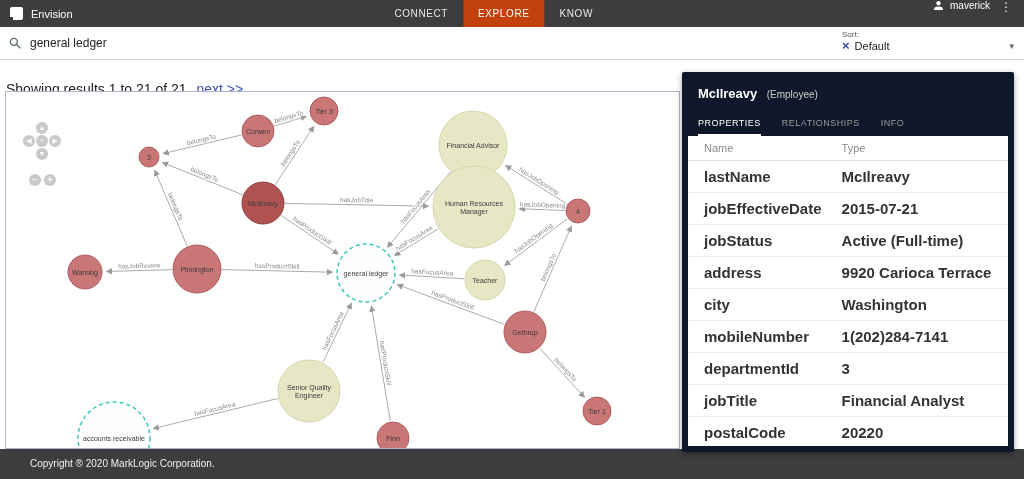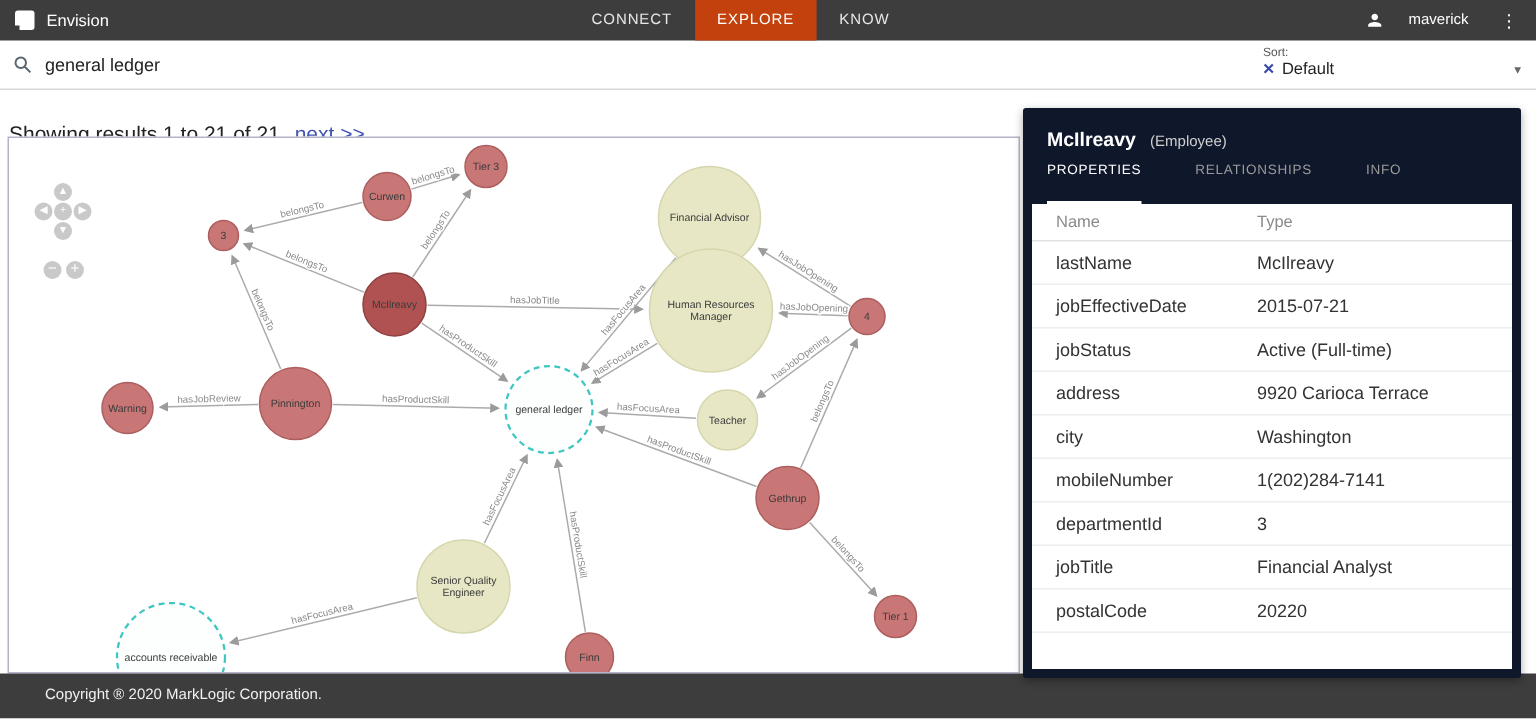--- a/index.html
+++ b/index.html
@@ -7,21 +7,21 @@
   body { position:relative; font-family:"Liberation Sans", sans-serif; background:#fff; overflow:hidden; }
 
   
   .topbar { position:absolute; left:0; top:0; width:1024px; height:27px; background:#3d3d3d; display:flex; align-items:center; color:#fff; z-index:5; }
   .logo { width:13px; height:13px; background:#fff; border-radius:2px; margin:0 8px 0 10px; position:relative; }
   .logo::after { content:''; position:absolute; left:-2px; bottom:-2px; width:5px; height:5px; background:#3d3d3d; }
   .app-title { font-size:11px; color:#fff; }
   .top-nav { position:absolute; left:50%; transform:translateX(-58%); top:0; height:27px; display:flex; }
   .nav-tab { height:27px; line-height:27px; padding:0 15px; font-size:10px; letter-spacing:.6px; color:#e8e8e8; cursor:pointer; }
   .nav-tab.active { background:#c2410c; color:#fff; }
-  .top-right { position:absolute; right:8px; top:0; height:27px; display:flex; align-items:center; gap:17px; }
+  .top-right { position:absolute; right:8px; top:0; height:27px; display:flex; gap:6px; }
   .user-name { font-size:10px; color:#fff; }
   .kebab { font-size:12px; color:#fff; padding:0 4px; cursor:pointer; }
 
   
   .search-row { position:absolute; left:0; top:27px; width:1024px; height:33px; background:#fff; border-bottom:1px solid #d8d8d8; display:flex; align-items:center; }
   .search-icon { margin:0 8px 0 8px; display:flex; }
   .search-input { border:none; outline:none; font-size:12px; color:#222; width:420px; font-family:"Liberation Sans",sans-serif; background:transparent; }
   .sort-box { position:absolute; right:10px; top:3px; width:172px; }
   .sort-label { font-size:8px; color:#555; }
   .sort-row { display:flex; align-items:center; margin-top:1px; }
@@ -42,27 +42,27 @@
   .pan-controls { position:absolute; left:8px; top:30px; width:60px; height:80px; z-index:2; }
   .ctl { position:absolute; width:12px; height:12px; border-radius:50%; background:#c9c9c9; color:#fff; font-size:7px; line-height:12px; text-align:center; cursor:pointer; user-select:none; }
   .ctl-up{left:22px;top:0;} .ctl-left{left:9px;top:13px;} .ctl-center{left:22px;top:13px;} .ctl-right{left:35px;top:13px;} .ctl-down{left:22px;top:26px;}
   .ctl-minus{left:15px;top:52px;font-size:10px;} .ctl-plus{left:30px;top:52px;font-size:10px;}
 
   
   .detail-card { position:absolute; left:682px; top:72px; width:332px; height:380px; background:#0f172a; border-radius:2px; box-shadow:0 2px 6px rgba(0,0,0,.35); z-index:6; }
   .detail-header { padding:12px 16px 6px 16px; color:#fff; }
   .detail-title { font-size:13px; font-weight:bold; display:inline; }
   .detail-subtitle { font-size:10px; color:#cfcfcf; display:inline; margin-left:5px; }
-  .detail-tabs { display:flex; gap:36px; padding:0 16px; height:28px; }
+  .detail-tabs { display:flex; gap:21px; padding:0 16px; height:28px; align-items:flex-end; }
   .dtab { font-size:9px; letter-spacing:.5px; color:#9a9a9a; padding-bottom:6px; cursor:pointer; border-bottom:2px solid transparent; }
   .dtab.active { color:#fff; border-bottom:2px solid #fff; }
   .detail-table-wrap { margin:0 6px 8px 6px; background:#fff; height:310px; overflow:hidden; }
   table.props { width:100%; border-collapse:collapse; }
   table.props th { text-align:left; font-weight:normal; color:#8a8a8a; font-size:11px; padding:6px 4px 6px 16px; border-bottom:1px solid #e2e2e2; }
-  table.props td { font-size:12px; color:#333; padding:7px 4px 7px 16px; border-bottom:1px solid #ededed; }
+  table.props td { font-size:15px; color:#333; padding:7px 4px 7px 16px; border-bottom:1px solid #ededed;font-weight:bold; }
   table.props th:first-child, table.props td:first-child { width:134px; }
 
   
   .footer { position:absolute; left:0; top:449px; width:1024px; height:30px; background:#3d3d3d; color:#f0f0f0; font-size:10px; line-height:30px; padding-left:30px; z-index:1; }
 </style>
 </head>
 <body>
 
 <div class="topbar">
   <div class="logo"></div>

